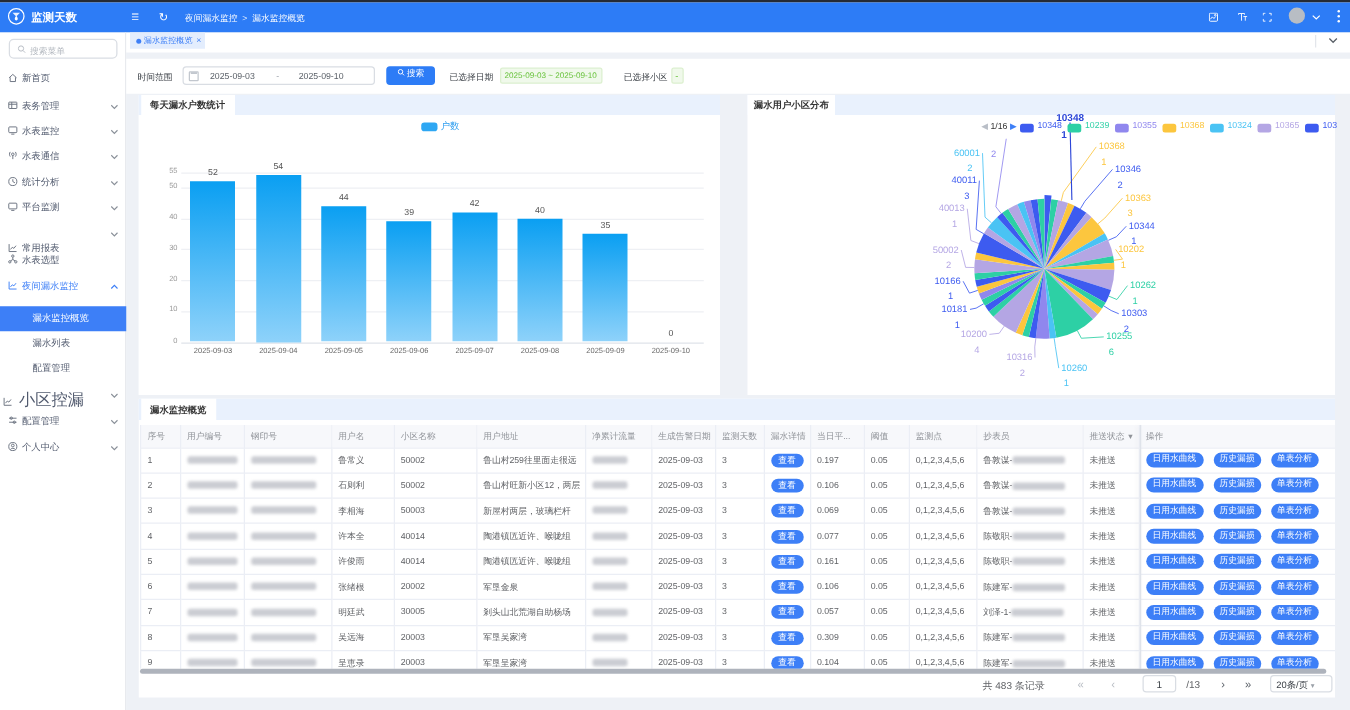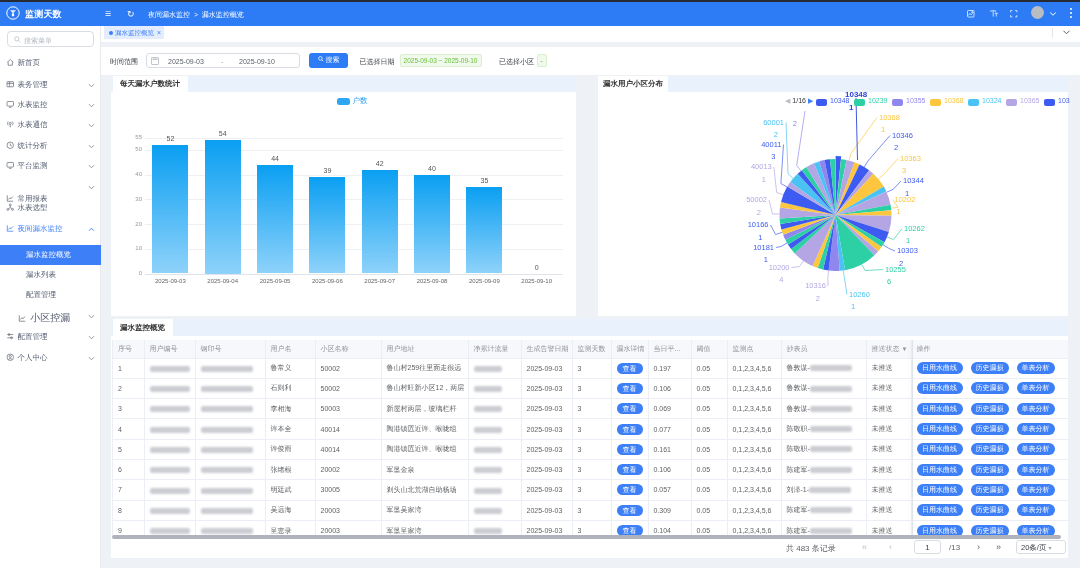--- a/index.html
+++ b/index.html
@@ -102,21 +102,21 @@
 <div style="position:absolute;left:6px;top:224.0px;font-size:7.5px;color:#3d7ff7;white-space:nowrap;"><svg width="8.5" height="8.5" viewBox="0 0 10 10" style="vertical-align:-1.5px;">
       <path d="M1.5 1.5 V8.5 H8.5" stroke="#3d7ff7" stroke-width="0.9" fill="none"></path>
       <path d="M2.8 6.5 L4.5 4.5 L6 5.5 L8 3" stroke="#3d7ff7" stroke-width="0.9" fill="none"></path>
     </svg> <span style="margin-left:1px;">夜间漏水监控</span></div>
 <svg width="7" height="5" viewBox="0 0 7 5" style="position:absolute;left:88px;top:227.0px;transform:rotate(180deg);">
     <path d="M1 1.2 L3.5 3.8 L6 1.2" stroke="#3d7ff7" stroke-width="0.9" fill="none"></path>
   </svg>
 <div style="position:absolute;left:0;top:245.0px;width:101px;height:20.4px;line-height:20.4px;background:#3d7ff7;color:#fff;font-size:7.5px;padding-left:26px;box-sizing:border-box;">漏水监控概览</div>
 <div style="position:absolute;left:26px;top:269.5px;font-size:7.5px;color:#515a6e;">漏水列表</div>
 <div style="position:absolute;left:26px;top:290.0px;font-size:7.5px;color:#515a6e;">配置管理</div>
-<div style="position:absolute;left:18px;top:311.0px;font-size:10px;color:#515a6e;white-space:nowrap;"><svg width="8.5" height="8.5" viewBox="0 0 10 10" style="vertical-align:-1.5px;">
+<div style="position:absolute;left:2px;top:311.0px;font-size:13px;color:#515a6e;white-space:nowrap;"><svg width="8.5" height="8.5" viewBox="0 0 10 10" style="vertical-align:-1.5px;">
       <path d="M1.5 1.5 V8.5 H8.5" stroke="#6b7280" stroke-width="0.9" fill="none"></path>
       <path d="M2.8 6.5 L4.5 4.5 L6 5.5 L8 3" stroke="#6b7280" stroke-width="0.9" fill="none"></path>
     </svg> <span style="margin-left:1px;">小区控漏</span></div>
 <svg width="7" height="5" viewBox="0 0 7 5" style="position:absolute;left:88px;top:314.0px;">
     <path d="M1 1.2 L3.5 3.8 L6 1.2" stroke="#8a9099" stroke-width="0.9" fill="none"></path>
   </svg>
 <div style="position:absolute;left:6px;top:331.5px;font-size:7.5px;color:#515a6e;white-space:nowrap;"><svg width="8.5" height="8.5" viewBox="0 0 10 10" style="vertical-align:-1.5px;">
       <path d="M1.5 3 H8.5 M1.5 6.8 H8.5" stroke="#6b7280" stroke-width="0.9" fill="none"></path>
       <circle cx="3.6" cy="3" r="1.1" stroke="#6b7280" stroke-width="0.9" fill="none"></circle>
       <circle cx="6.4" cy="6.8" r="1.1" stroke="#6b7280" stroke-width="0.9" fill="none"></circle>

